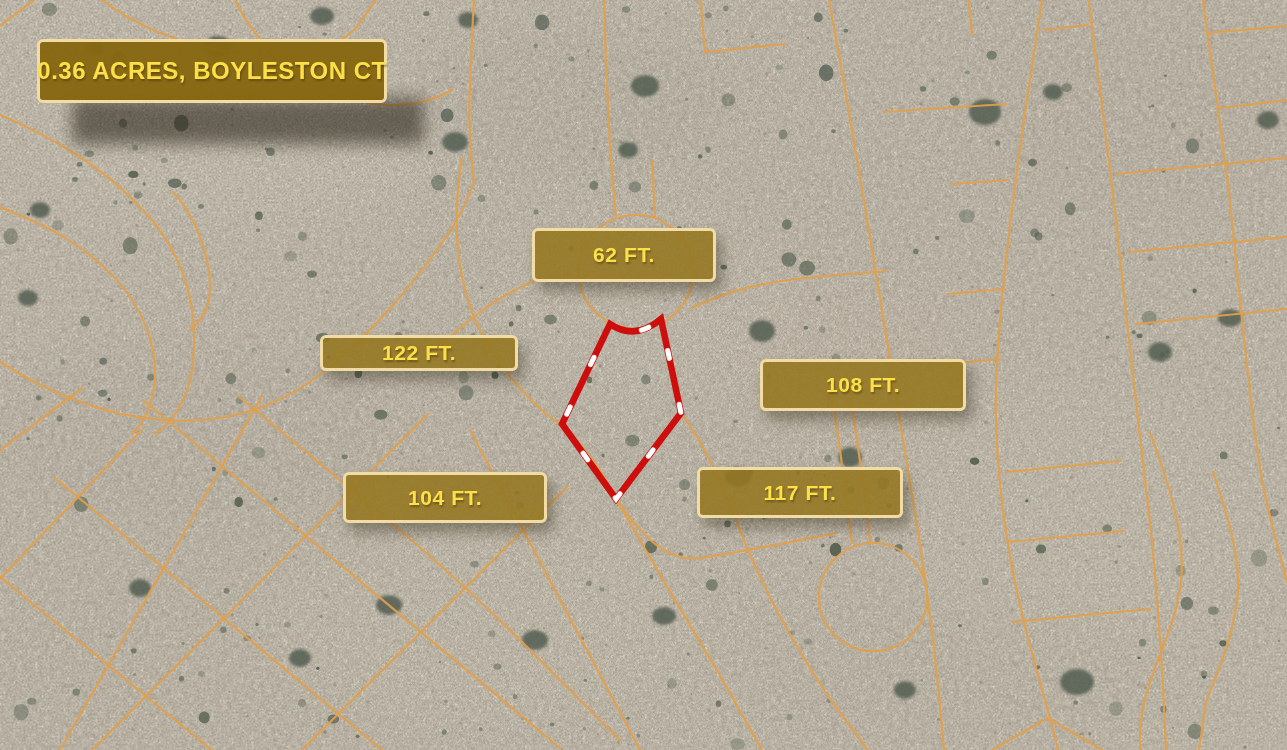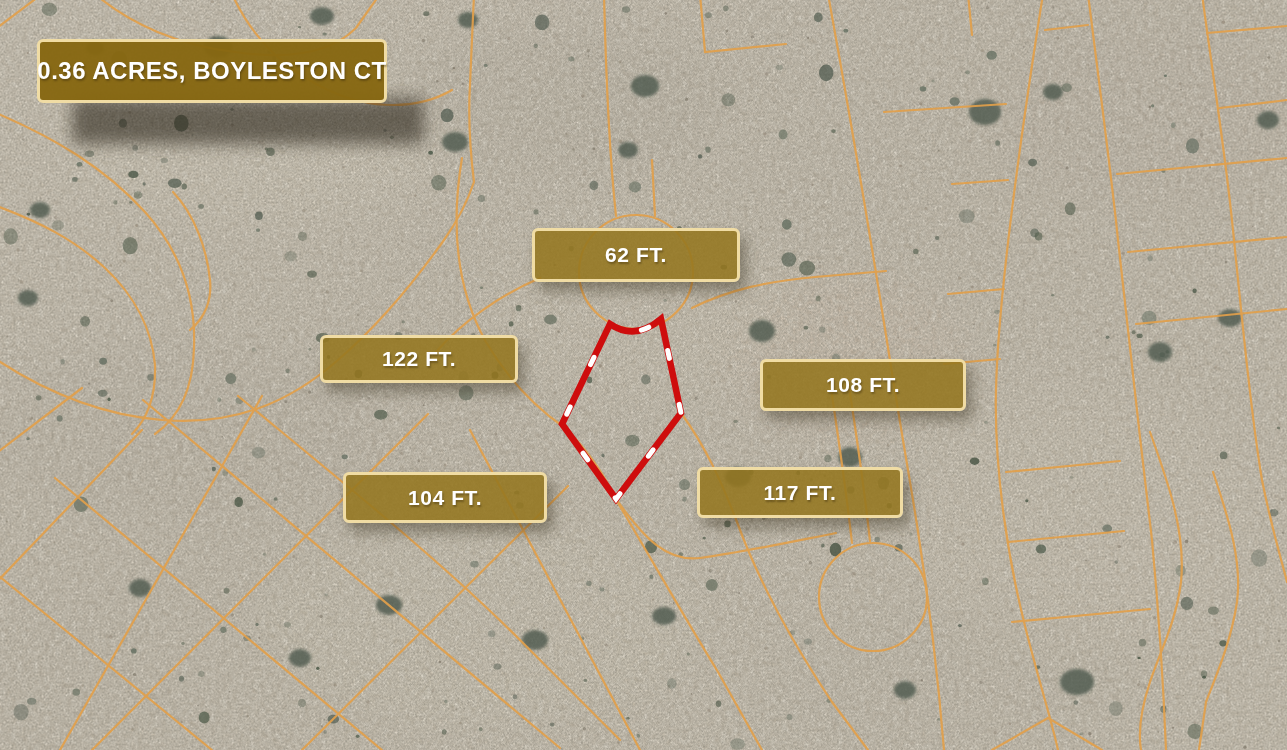--- a/index.html
+++ b/index.html
@@ -10,21 +10,21 @@
     font-family:"Liberation Sans", sans-serif;
   }
   .map-svg{position:absolute;left:0;top:0;width:1287px;height:750px;display:block;}
   .badge{
     position:absolute;
     display:flex;align-items:center;justify-content:center;
     background:rgba(148,118,31,0.87);
     border:3px solid #f0dca4;
     border-radius:6px;
     box-sizing:border-box;
-    color:#ffffff;
+    color:#fde047;
     font-weight:bold;
     font-size:21px;
     letter-spacing:0.6px;
     text-shadow:1px 2px 2px rgba(60,45,10,0.45);
     box-shadow:6px 9px 14px rgba(45,38,18,0.40);
     white-space:nowrap;
   }
   .badge.title{
     background:rgba(134,103,17,0.96);
     font-size:24px;
@@ -33,22 +33,22 @@
   }
   .badge-shadow{
     position:absolute;
     left:72px;top:98px;width:352px;height:46px;
     background:rgba(35,30,18,0.55);
     filter:blur(8px);
     border-radius:4px;
   }
   
   .b-title{left:37px;top:39px;width:350px;height:64px;}
-  .b-top{left:532px;top:228px;width:208px;height:54px;}
-  .b-left{left:320px;top:335px;width:198px;height:48px;}
+  .b-top{left:532px;top:228px;width:184px;height:54px;}
+  .b-left{left:320px;top:335px;width:198px;height:36px;}
   .b-right{left:760px;top:331px;width:206px;height:52px;margin-top:28px;}
   .b-bl{left:343px;top:472px;width:204px;height:51px;}
   .b-br{left:697px;top:467px;width:206px;height:51px;border-radius:6px;}
 </style>
 </head>
 <body>
 
 <div class="stage">
 
   <svg class="map-svg" viewBox="0 0 1287 750" preserveAspectRatio="none">

